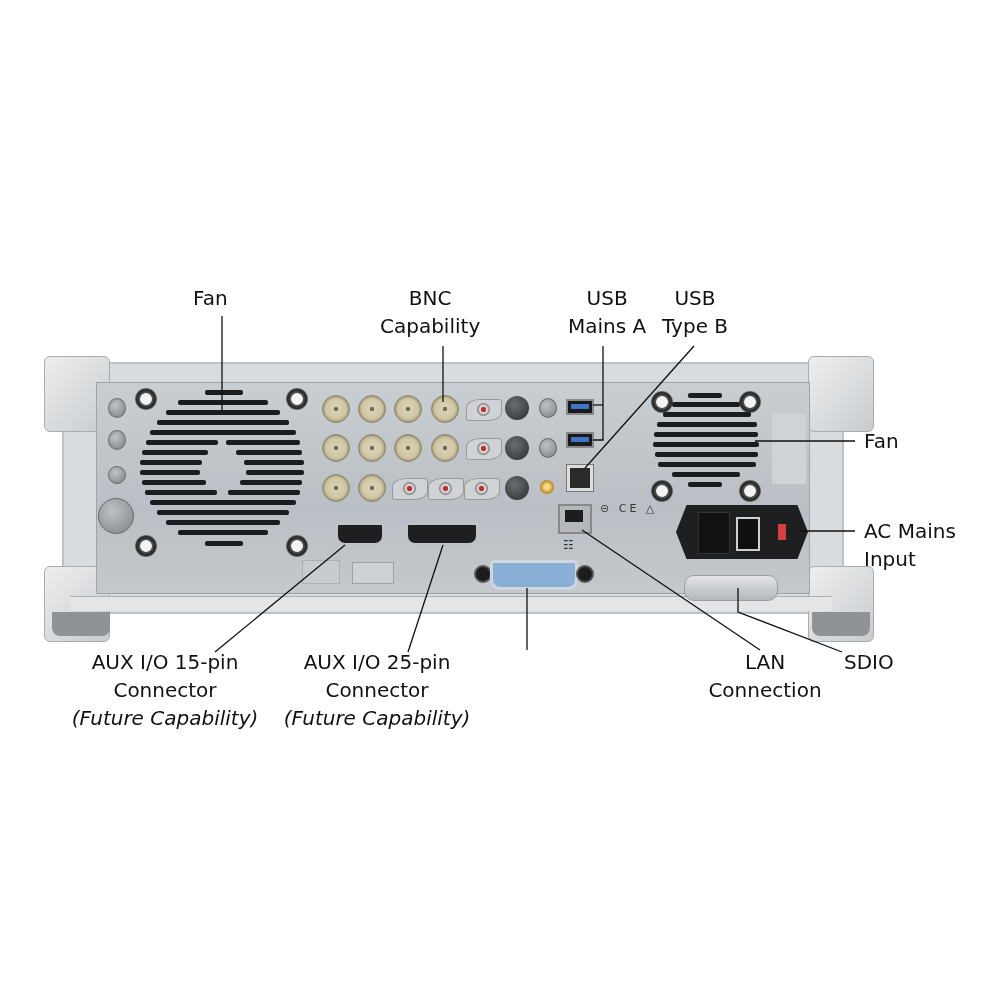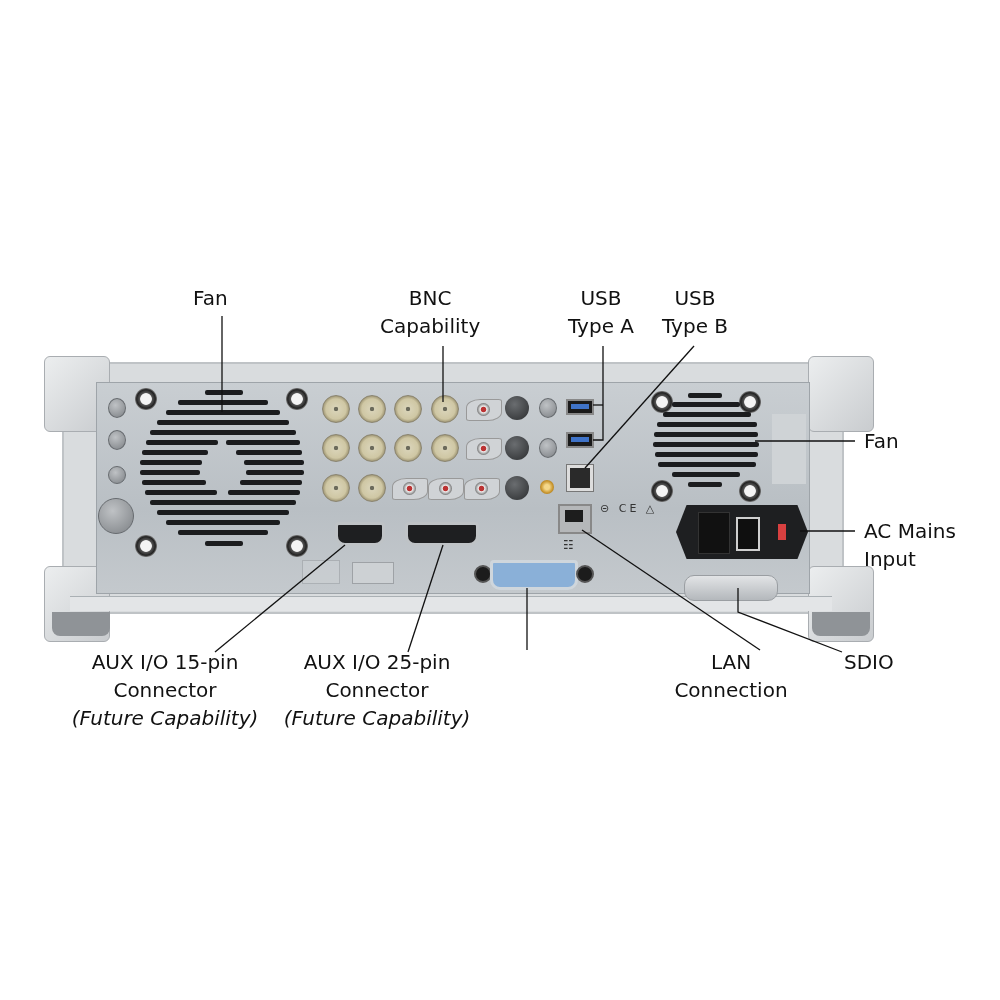--- a/index.html
+++ b/index.html
@@ -181,21 +181,21 @@
 
 <div class="label" style="left:193px;top:284px;">
   <span>Fan</span>
 </div>
 <div class="label" style="left:380px;top:284px;">
   <span>BNC</span>
   <span>Capability</span>
 </div>
 <div class="label" style="left:568px;top:284px;">
   <span>USB</span>
-  <span>Type A</span>
+  <span>Mains A</span>
 </div>
 <div class="label" style="left:662px;top:284px;">
   <span>USB</span>
   <span>Type B</span>
 </div>
 <div class="label" style="left:864px;top:427px;text-align:left;">
   <span>Fan</span>
 </div>
 <div class="label" style="left:864px;top:517px;text-align:left;">
   <span>AC Mains</span>
@@ -206,19 +206,19 @@
   <span>Connector</span>
   <span class="it">(Future Capability)</span>
 </div>
 <div class="label" style="left:282px;top:648px;width:190px;">
   <span>AUX I/O 25-pin</span>
   <span>Connector</span>
   <span class="it">(Future Capability)</span>
 </div>
 <div class="label" style="left:496px;top:648px;width:190px;">
 </div>
-<div class="label" style="left:666px;top:648px;width:130px;text-align:center;">
+<div class="label" style="left:700px;top:648px;width:130px;text-align:center;">
   <span>LAN</span>
   <span>Connection</span>
 </div>
 <div class="label" style="left:844px;top:648px;text-align:right;">
   <span>SDIO</span>
 </div>
 
 </body></html>

